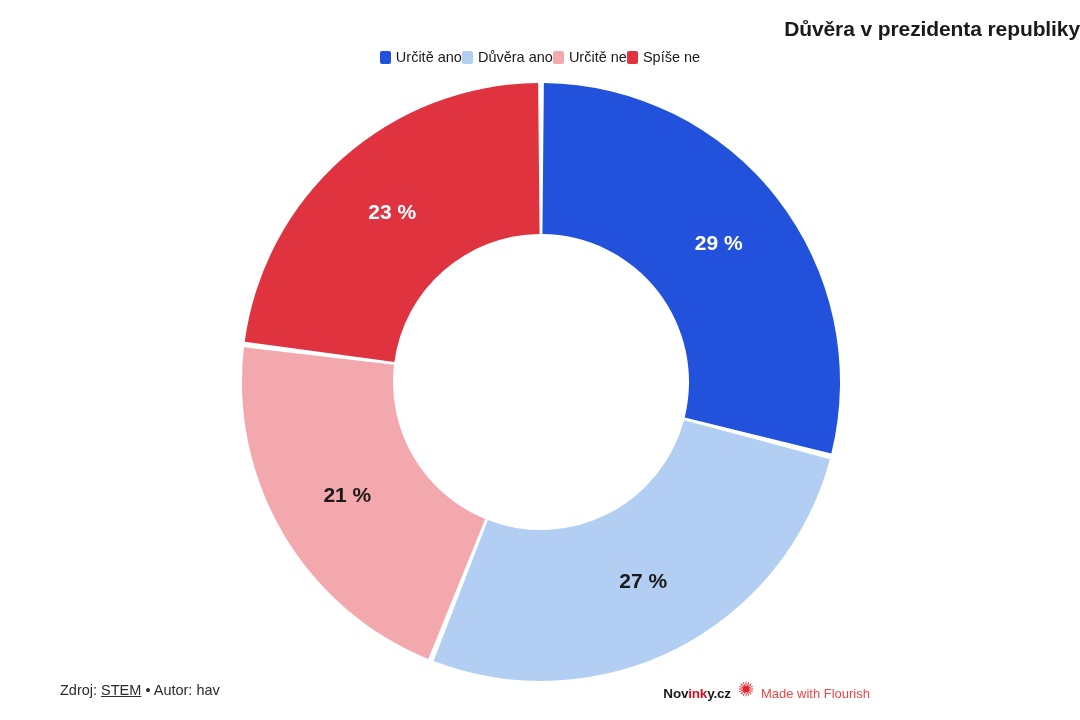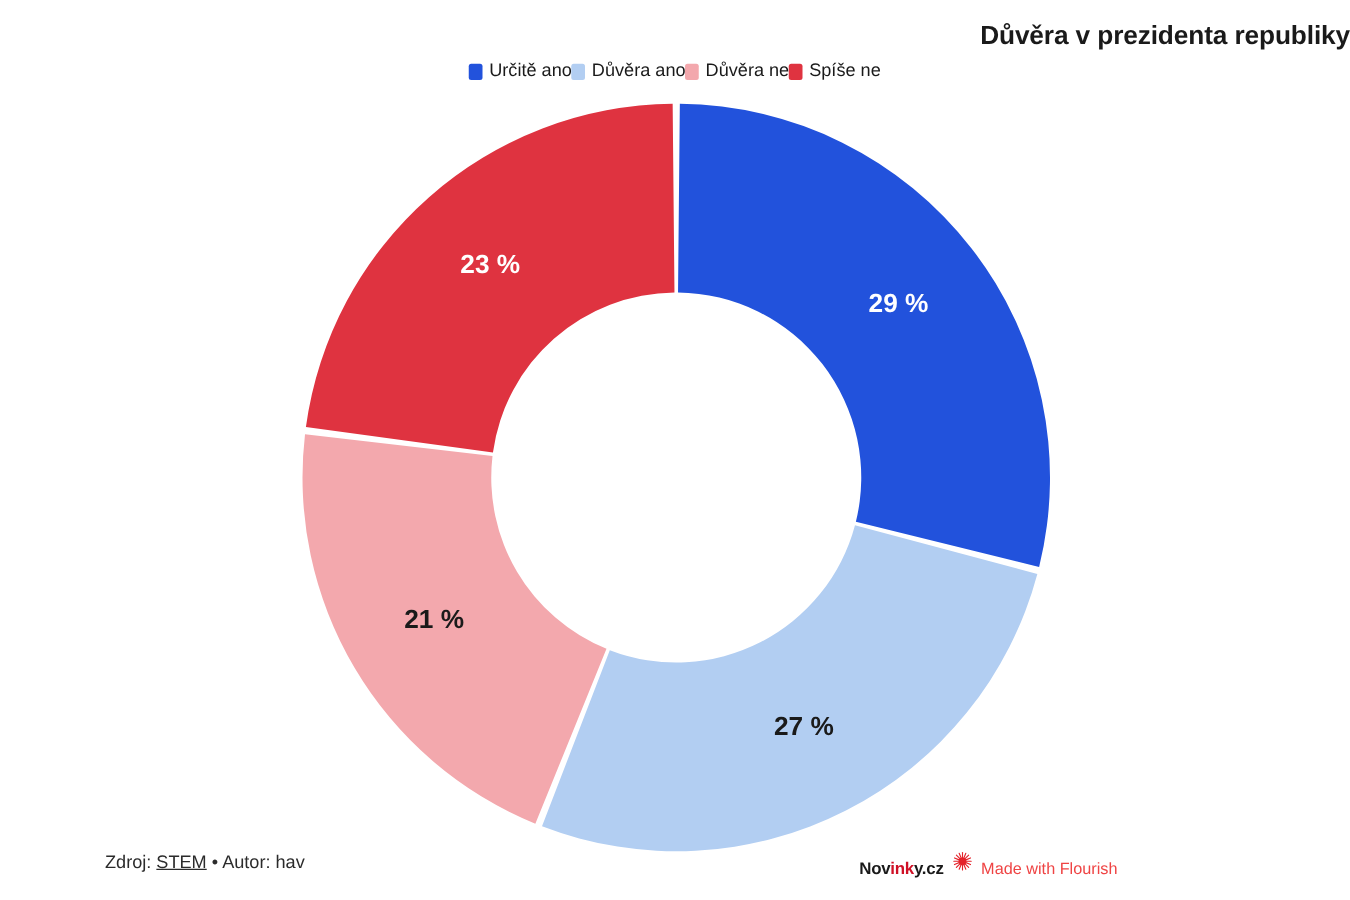--- a/index.html
+++ b/index.html
@@ -79,21 +79,20 @@
     dominant-baseline: middle;
   }
 
   
   #chart-footer {
     position: absolute;
     left: 0;
     bottom: 0;
     width: 892px;
     height: 44px;
-    margin-left: 24px;
   }
   #source-note {
     position: absolute;
     left: 60px;
     top: 6px;
     font-size: 14.5px;
     color: #2b2b2b;
     white-space: nowrap;
   }
   #source-link {
@@ -133,21 +132,21 @@
       <div class="legend-item">
         <span class="legend-swatch" style="background: rgb(34, 82, 220);"></span>
         <span>Určitě ano</span>
       </div>
       <div class="legend-item">
         <span class="legend-swatch" style="background: rgb(178, 206, 242);"></span>
         <span>Důvěra ano</span>
       </div>
       <div class="legend-item">
         <span class="legend-swatch" style="background: rgb(243, 168, 173);"></span>
-        <span>Důvěra ne</span>
+        <span>Určitě ne</span>
       </div>
       <div class="legend-item">
         <span class="legend-swatch" style="background: rgb(223, 51, 64);"></span>
         <span>Spíše ne</span>
       </div>
     </div>
 </div>
 
 <div id="donut-wrap">
   <svg id="donut-svg" width="1080" height="720" viewBox="0 0 1080 720">

